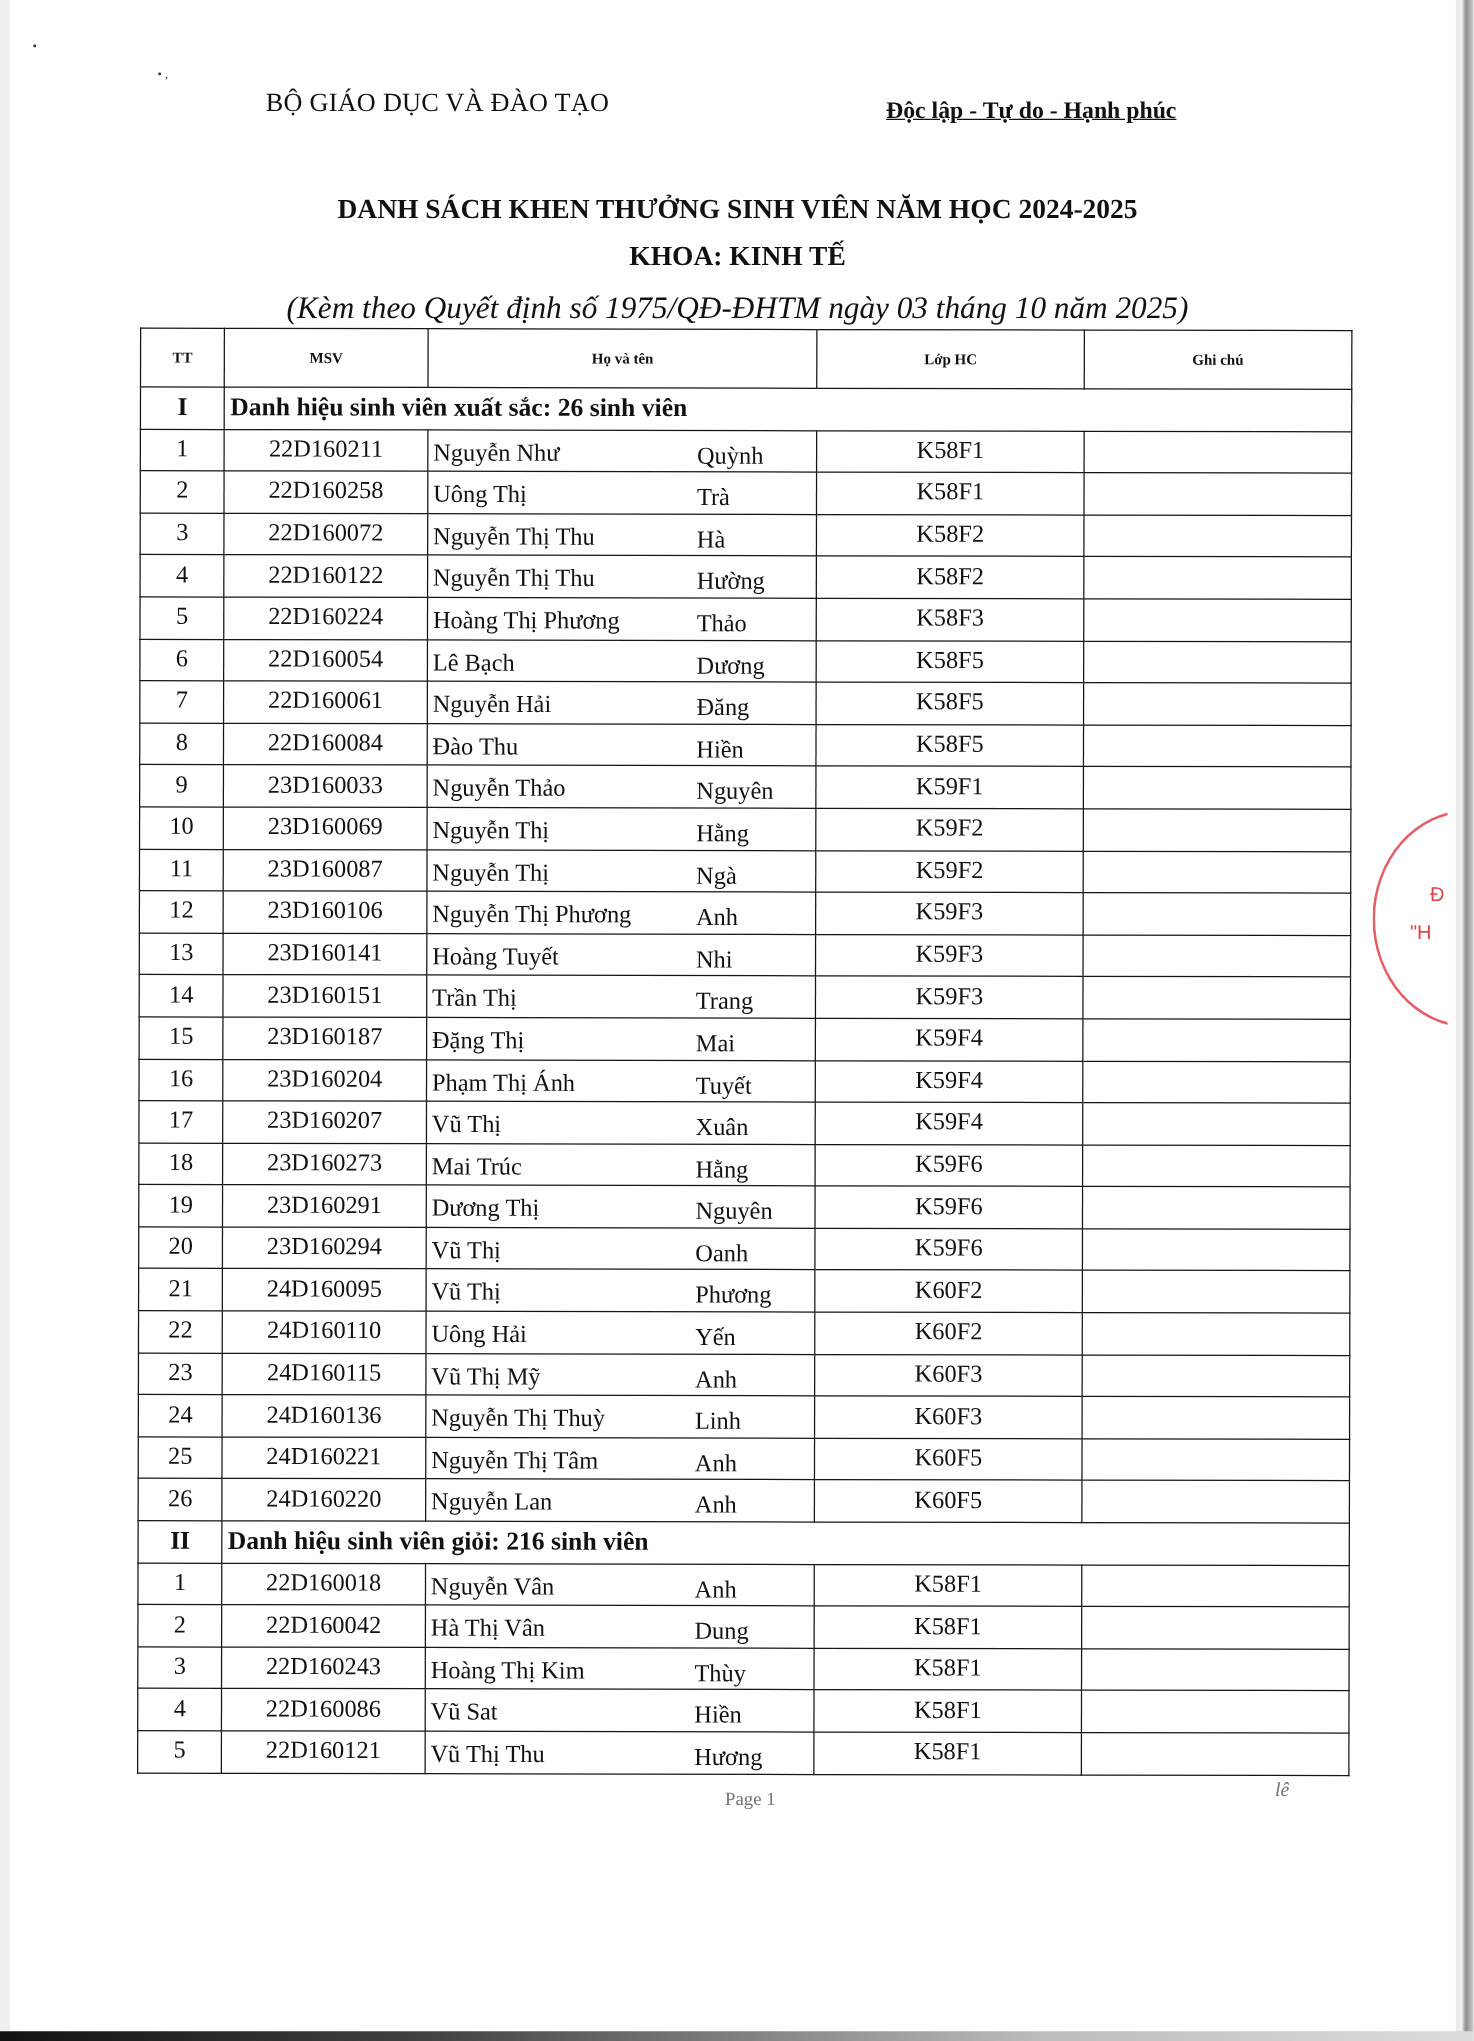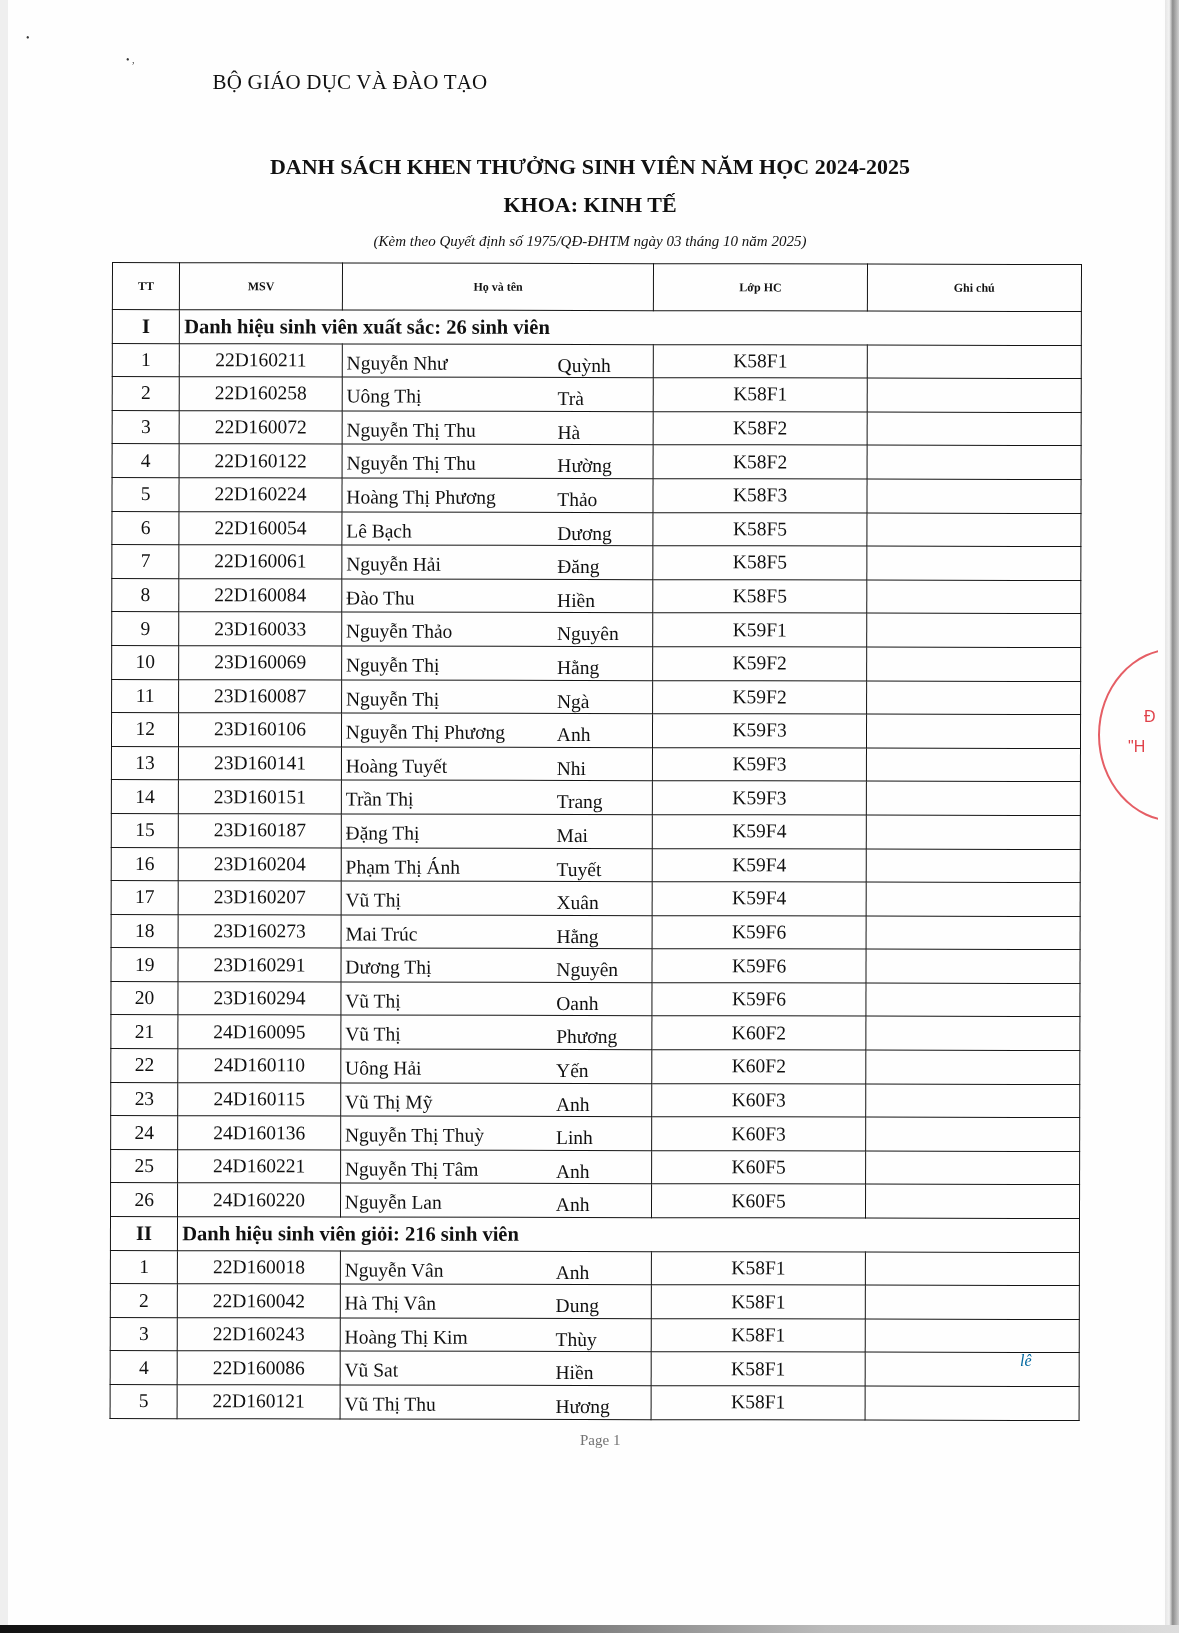--- a/index.html
+++ b/index.html
@@ -22,62 +22,63 @@
   .hdr-left .l1 { font-size: 21px; letter-spacing: 0.2px; }
   .hdr-left .l2 { font-size: 21px; font-weight: bold; text-decoration: underline; margin-top: 2px; }
   .hdr-right .l1 { font-size: 21px; font-weight: bold; }
   .hdr-right .l2 { font-size: 19px; font-weight: bold; text-decoration: underline; margin-top: 4px; }
 
   .title { position: absolute; left: 150px; top: 154px; width: 880px; text-align: center;
     font-size: 22px; font-weight: bold; }
   .subtitle { position: absolute; left: 150px; top: 192px; width: 880px; text-align: center;
     font-size: 22px; font-weight: bold; }
   .decision { position: absolute; left: 150px; top: 233px; width: 880px; text-align: center;
-    font-size: 15px; font-style: italic; }
+    font-size: 25px; font-style: italic; }
 
   table.list { position: absolute; left: 112px; top: 262px; width: 970px;
     border-collapse: collapse; transform: rotate(0.12deg); transform-origin: left top; }
   table.list td, table.list th { border: 1.6px solid #151515; padding: 0; height: 32.6px;
     font-size: 19.5px; font-weight: normal; vertical-align: middle; }
   table.list th { height: 46px; font-weight: bold; font-size: 12px; }
   .c-tt { width: 64px; text-align: center; }
   .c-msv { width: 156px; text-align: center; }
   .c-name { width: 300px; margin-left: 48px; }
   .c-class { width: 205px; text-align: center; }
   .c-note { width: 206px; margin-top: 20px; }
   .namecell { position: relative; }
   .namecell .sur { position: absolute; left: 4px; top: 8px; }
   .namecell .given { position: absolute; left: 215px; top: 10px; }
   td.msv-val { padding-bottom: 6px; }
   tr.section td { font-weight: bold; font-size: 20.5px; }
   tr.section td.sec-label { padding-left: 4px; }
 
   .footer { position: absolute; left: 580px; top: 1432px; font-family: Liberation Serif, serif;
     font-size: 15px; color: #737373; }
-  .sig { position: absolute; left: 1020px; top: 1352px; font-size: 16px; font-style: italic; color: #0369a1; }
+  .sig { position: absolute; left: 1020px; top: 1424px; font-size: 16px; font-style: italic; color: #737373; }
 
   .stamp { position: absolute; left: 1098px; top: 640px; width: 60px; height: 200px; overflow: hidden; }
   .stamp-ring { position: absolute; left: 0; top: 8px; width: 150px; height: 170px;
     border: 2px solid #e0424a; border-radius: 50%; opacity: 0.85; }
   .stamp-txt1 { position: absolute; left: 46px; top: 68px; color: #e0424a; font-family: "Liberation Sans", sans-serif; font-size: 16px; }
   .stamp-txt2 { position: absolute; left: 30px; top: 98px; color: #e0424a; font-family: "Liberation Sans", sans-serif; font-size: 16px; }
 </style>
 </head>
 <body>
 
 <div class="left-edge"></div>
 <div class="page"></div>
 <div class="right-edge"></div>
 <div class="bottom-edge"></div>
 <div class="specks">•&nbsp;&nbsp;&nbsp;&nbsp;&nbsp;&nbsp;&nbsp;&nbsp;&nbsp;&nbsp;&nbsp;&nbsp;&nbsp;&nbsp;&nbsp;&nbsp;&nbsp;&nbsp;&nbsp;&nbsp;&nbsp;&nbsp;&nbsp;&nbsp;<br><br>&nbsp;&nbsp;&nbsp;&nbsp;&nbsp;&nbsp;&nbsp;&nbsp;&nbsp;&nbsp;&nbsp;&nbsp;&nbsp;&nbsp;&nbsp;&nbsp;&nbsp;&nbsp;&nbsp;&nbsp;&nbsp;&nbsp;&nbsp;&nbsp;&nbsp;&nbsp;&nbsp;&nbsp;&nbsp;&nbsp;&nbsp;&nbsp;&nbsp;&nbsp;&nbsp;&nbsp;&nbsp;&nbsp;&nbsp;&nbsp;•&nbsp;,</div>
 
 <div class="hdr-left">
   <div class="l1">BỘ GIÁO DỤC VÀ ĐÀO TẠO</div>
 </div>
 <div class="hdr-right">
+  <div class="l2">Độc lập - Tự do - Hạnh phúc</div>
 </div>
 
 <div class="title">DANH SÁCH  KHEN THƯỞNG SINH VIÊN NĂM HỌC 2024-2025</div>
 <div class="subtitle">KHOA: KINH TẾ</div>
 <div class="decision">(Kèm theo Quyết định số 1975/QĐ-ĐHTM ngày 03 tháng 10 năm 2025)</div>
 
 <table class="list">
   <thead>
     <tr>
       <th class="c-tt">TT</th>

